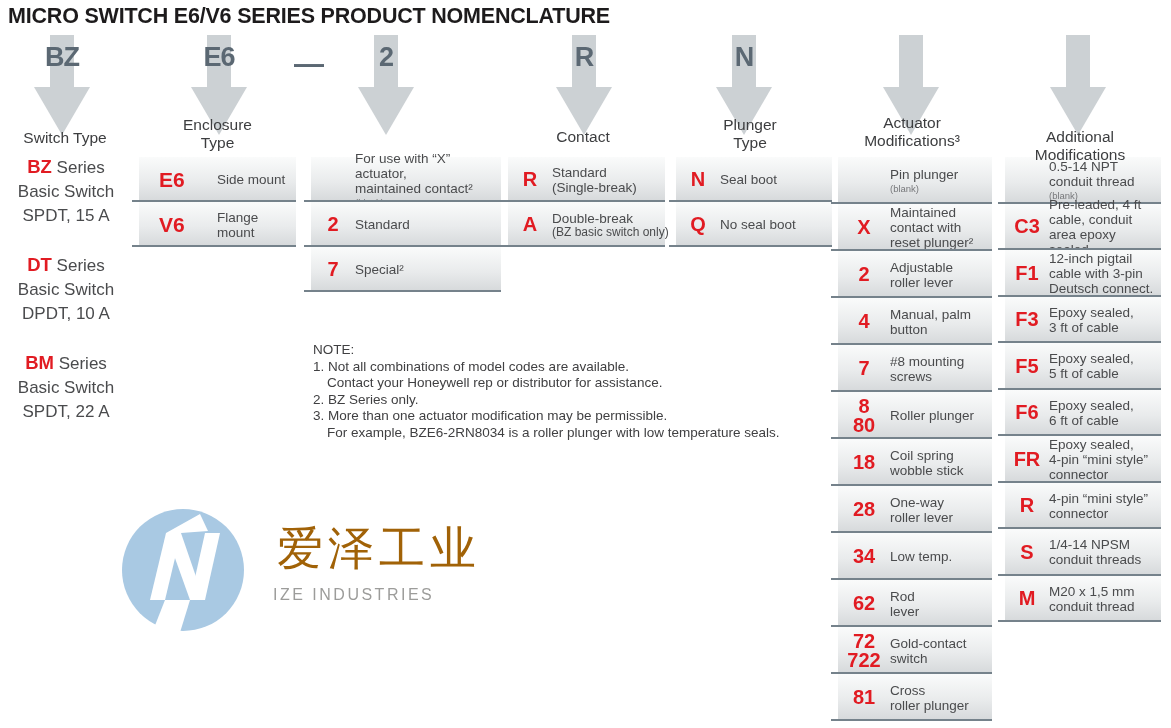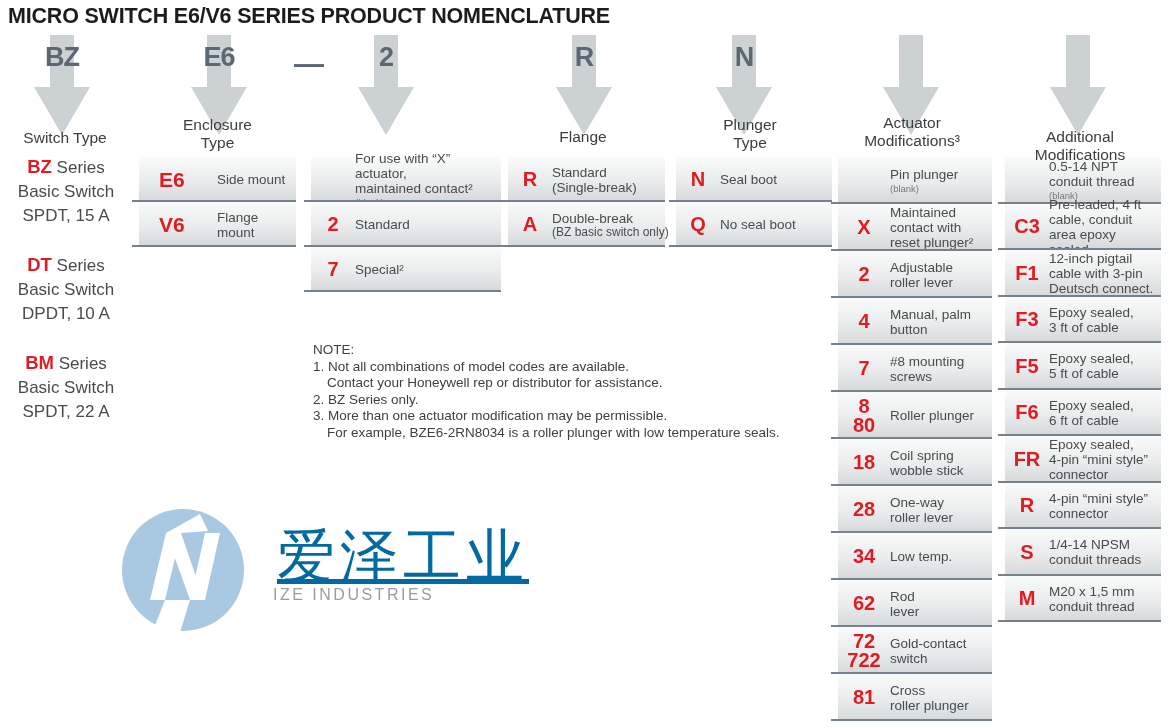--- a/index.html
+++ b/index.html
@@ -63,21 +63,21 @@
   .st-group{font-size:17px;line-height:24px;color:#4a4b4d;margin-bottom:25px;}
   .st-code{color:#e11b22;font-weight:bold;font-size:18.5px;}
 
   
   .note-block{position:absolute;left:313px;top:306px;font-size:13.5px;line-height:16.5px;
               color:#404042;z-index:2;margin-top:36px;}
   .note-line.indent{padding-left:14px;}
 
   
   .wm{position:absolute;z-index:0;}
-  .wm-cn{left:277px;top:518px;font-size:58px;letter-spacing:5px;color:#0369a1;text-decoration:underline;}
+  .wm-cn{left:277px;top:518px;font-size:46px;letter-spacing:5px;color:#a16207;}
   .wm-en{left:273px;top:586px;font-size:16px;letter-spacing:2.5px;color:#9c9c9a;}
   .wm-logo{left:120px;top:506px;width:128px;height:134px;}
 </style>
 </head>
 <body>
 
 <div class="canvas">
 
   <div class="page-title">MICRO SWITCH E6/V6 SERIES PRODUCT NOMENCLATURE</div>
 
@@ -137,21 +137,21 @@
   <div class="arrow-unit" style="left:1050px">
     <svg width="56" height="100" viewBox="0 0 56 100">
       <rect x="16" y="0" width="24" height="56" fill="#ccd1d4"></rect>
       <polygon points="0,52 56,52 28,100" fill="#ccd1d4"></polygon>
     </svg>
   </div>
 
   <div class="col-header" style="left:-2px;top:129px;width:134px">Switch Type</div>
   <div class="col-header" style="left:139px;top:116px;width:157px">Enclosure
 Type</div>
-  <div class="col-header" style="left:508px;top:128px;width:150px">Flange</div>
+  <div class="col-header" style="left:508px;top:128px;width:150px">Contact</div>
   <div class="col-header" style="left:676px;top:116px;width:148px">Plunger
 Type</div>
   <div class="col-header" style="left:838px;top:114px;width:148px">Actuator
 Modifications³</div>
   <div class="col-header" style="left:1005px;top:128px;width:150px">Additional
 Modifications</div>
 
   <div class="st-block">
     <div class="st-group">
       <div><span class="st-code">BZ</span><span> Series</span></div>

